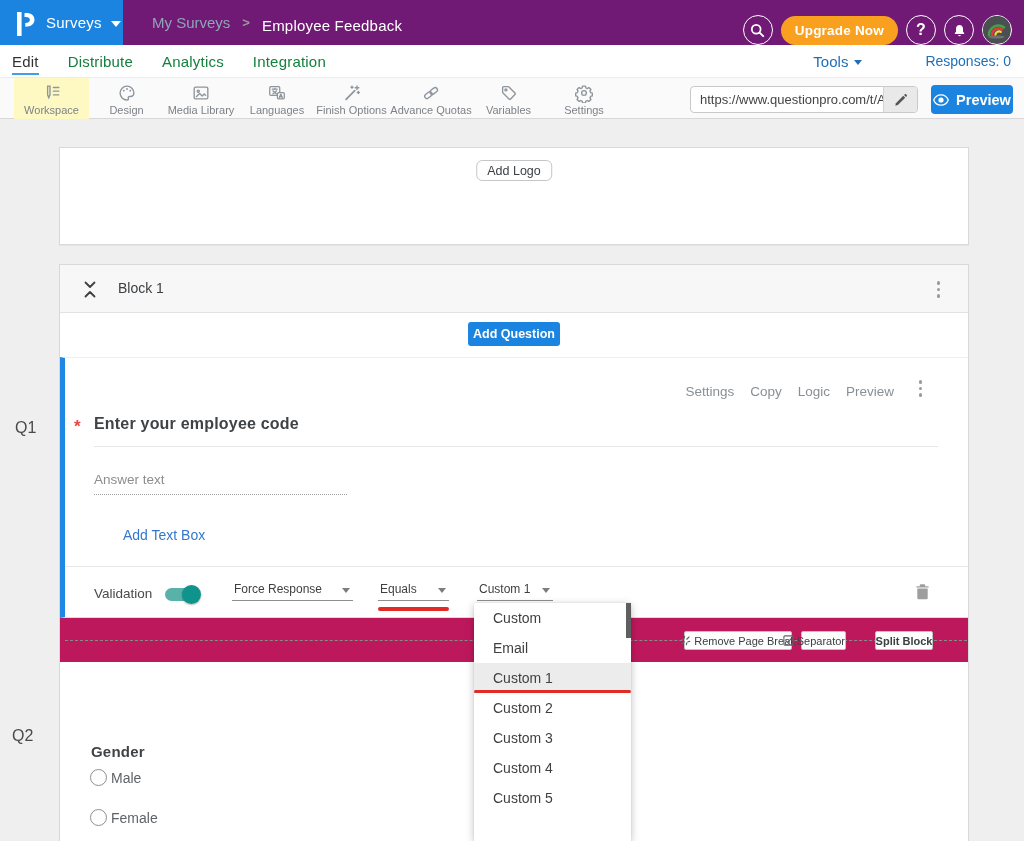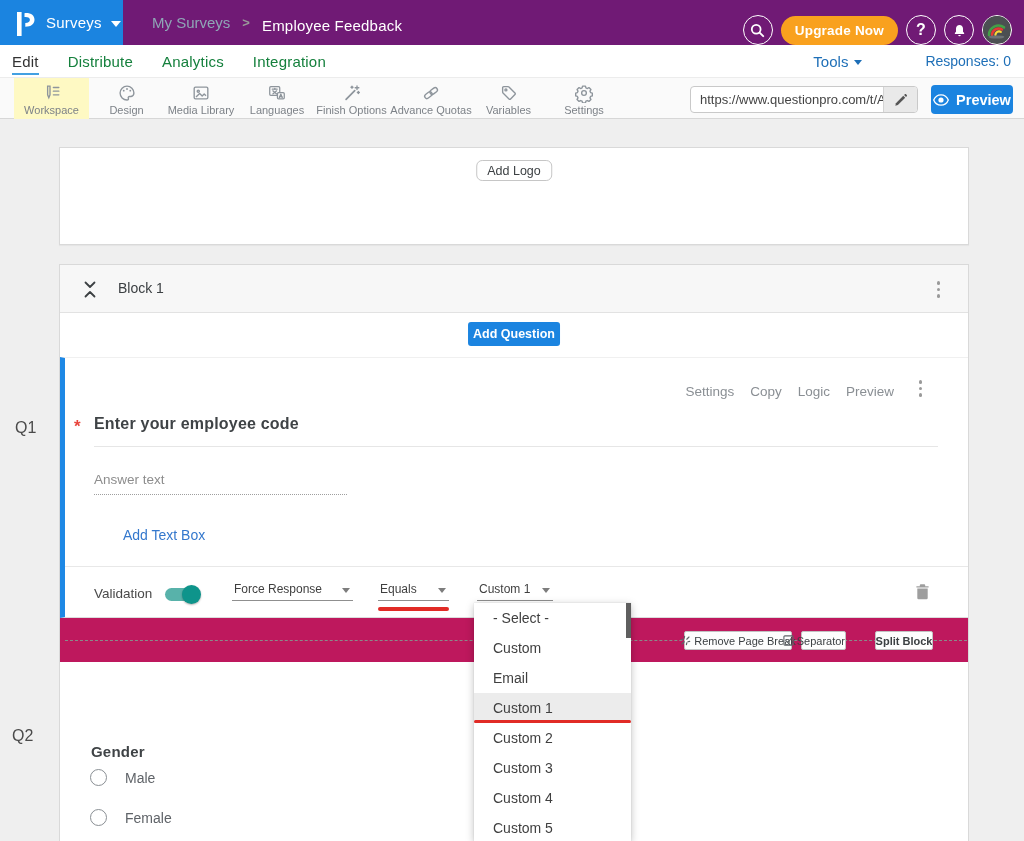--- a/index.html
+++ b/index.html
@@ -115,21 +115,21 @@
   .pb-btn { position:absolute; top:13px; height:19px; background:#fdfdfd; border:1px solid #c2c2c2;
     border-radius:2px; font-size:11px; color:#3c4043; font-family:inherit; display:flex;
     align-items:center; justify-content:center; gap:3px; padding:0; cursor:pointer; white-space:nowrap; }
   .pb-btn svg { flex:0 0 auto; }
   .pb-remove { left:624px; width:108px; }
   .pb-separator { left:741px; width:45px;justify-content:flex-end; }
   .pb-split { left:815px; width:58px;font-weight:bold; }
   
   .q2-zone { position:absolute; left:0; top:397px; width:100%; height:181px; background:#fff; }
   .q2-title { position:absolute; left:31px; top:62px; font-size:15px; font-weight:600; color:#3f4346; letter-spacing:.2px;margin-top:19px; }
-  .radio-row { position:absolute; left:30px; display:flex; align-items:center; gap:18px; cursor:pointer; }
+  .radio-row { position:absolute; left:30px; display:flex; align-items:center; gap:4px; cursor:pointer; }
   .radio-row.r1 { top:107px; }
   .radio-row.r2 { top:147px; }
   .radio-circle { width:17px; height:17px; border-radius:50%; border:1.6px solid #8a8f94; background:#fff; }
   .radio-label { font-size:14px; color:#5f6368; }
   
   .q-gutter { position:absolute; font-size:16px; color:#4a4a4a; }
   .q-gutter.g1 { left:15px; top:300px; }
   .q-gutter.g2 { left:12px; top:608px; }
   
   .dropdown-menu { position:absolute; left:474px; top:484px; width:157px; height:238px; background:#fff;
@@ -413,21 +413,20 @@
         <span class="radio-circle"></span>
         <span class="radio-label">Female</span>
       </div>
     </div>
   </section>
 
   <div class="q-gutter g1">Q1</div>
   <div class="q-gutter g2">Q2</div>
 
   <div class="dropdown-menu">
-    <div class="dd-item">- Select -</div>
     <div class="dd-item">Custom</div>
     <div class="dd-item">Email</div>
     <div class="dd-item selected">Custom 1</div>
     <div class="dd-item">Custom 2</div>
     <div class="dd-item">Custom 3</div>
     <div class="dd-item">Custom 4</div>
     <div class="dd-item">Custom 5</div>
     <div class="dd-scrollbar"></div>
   </div>
 </main>

